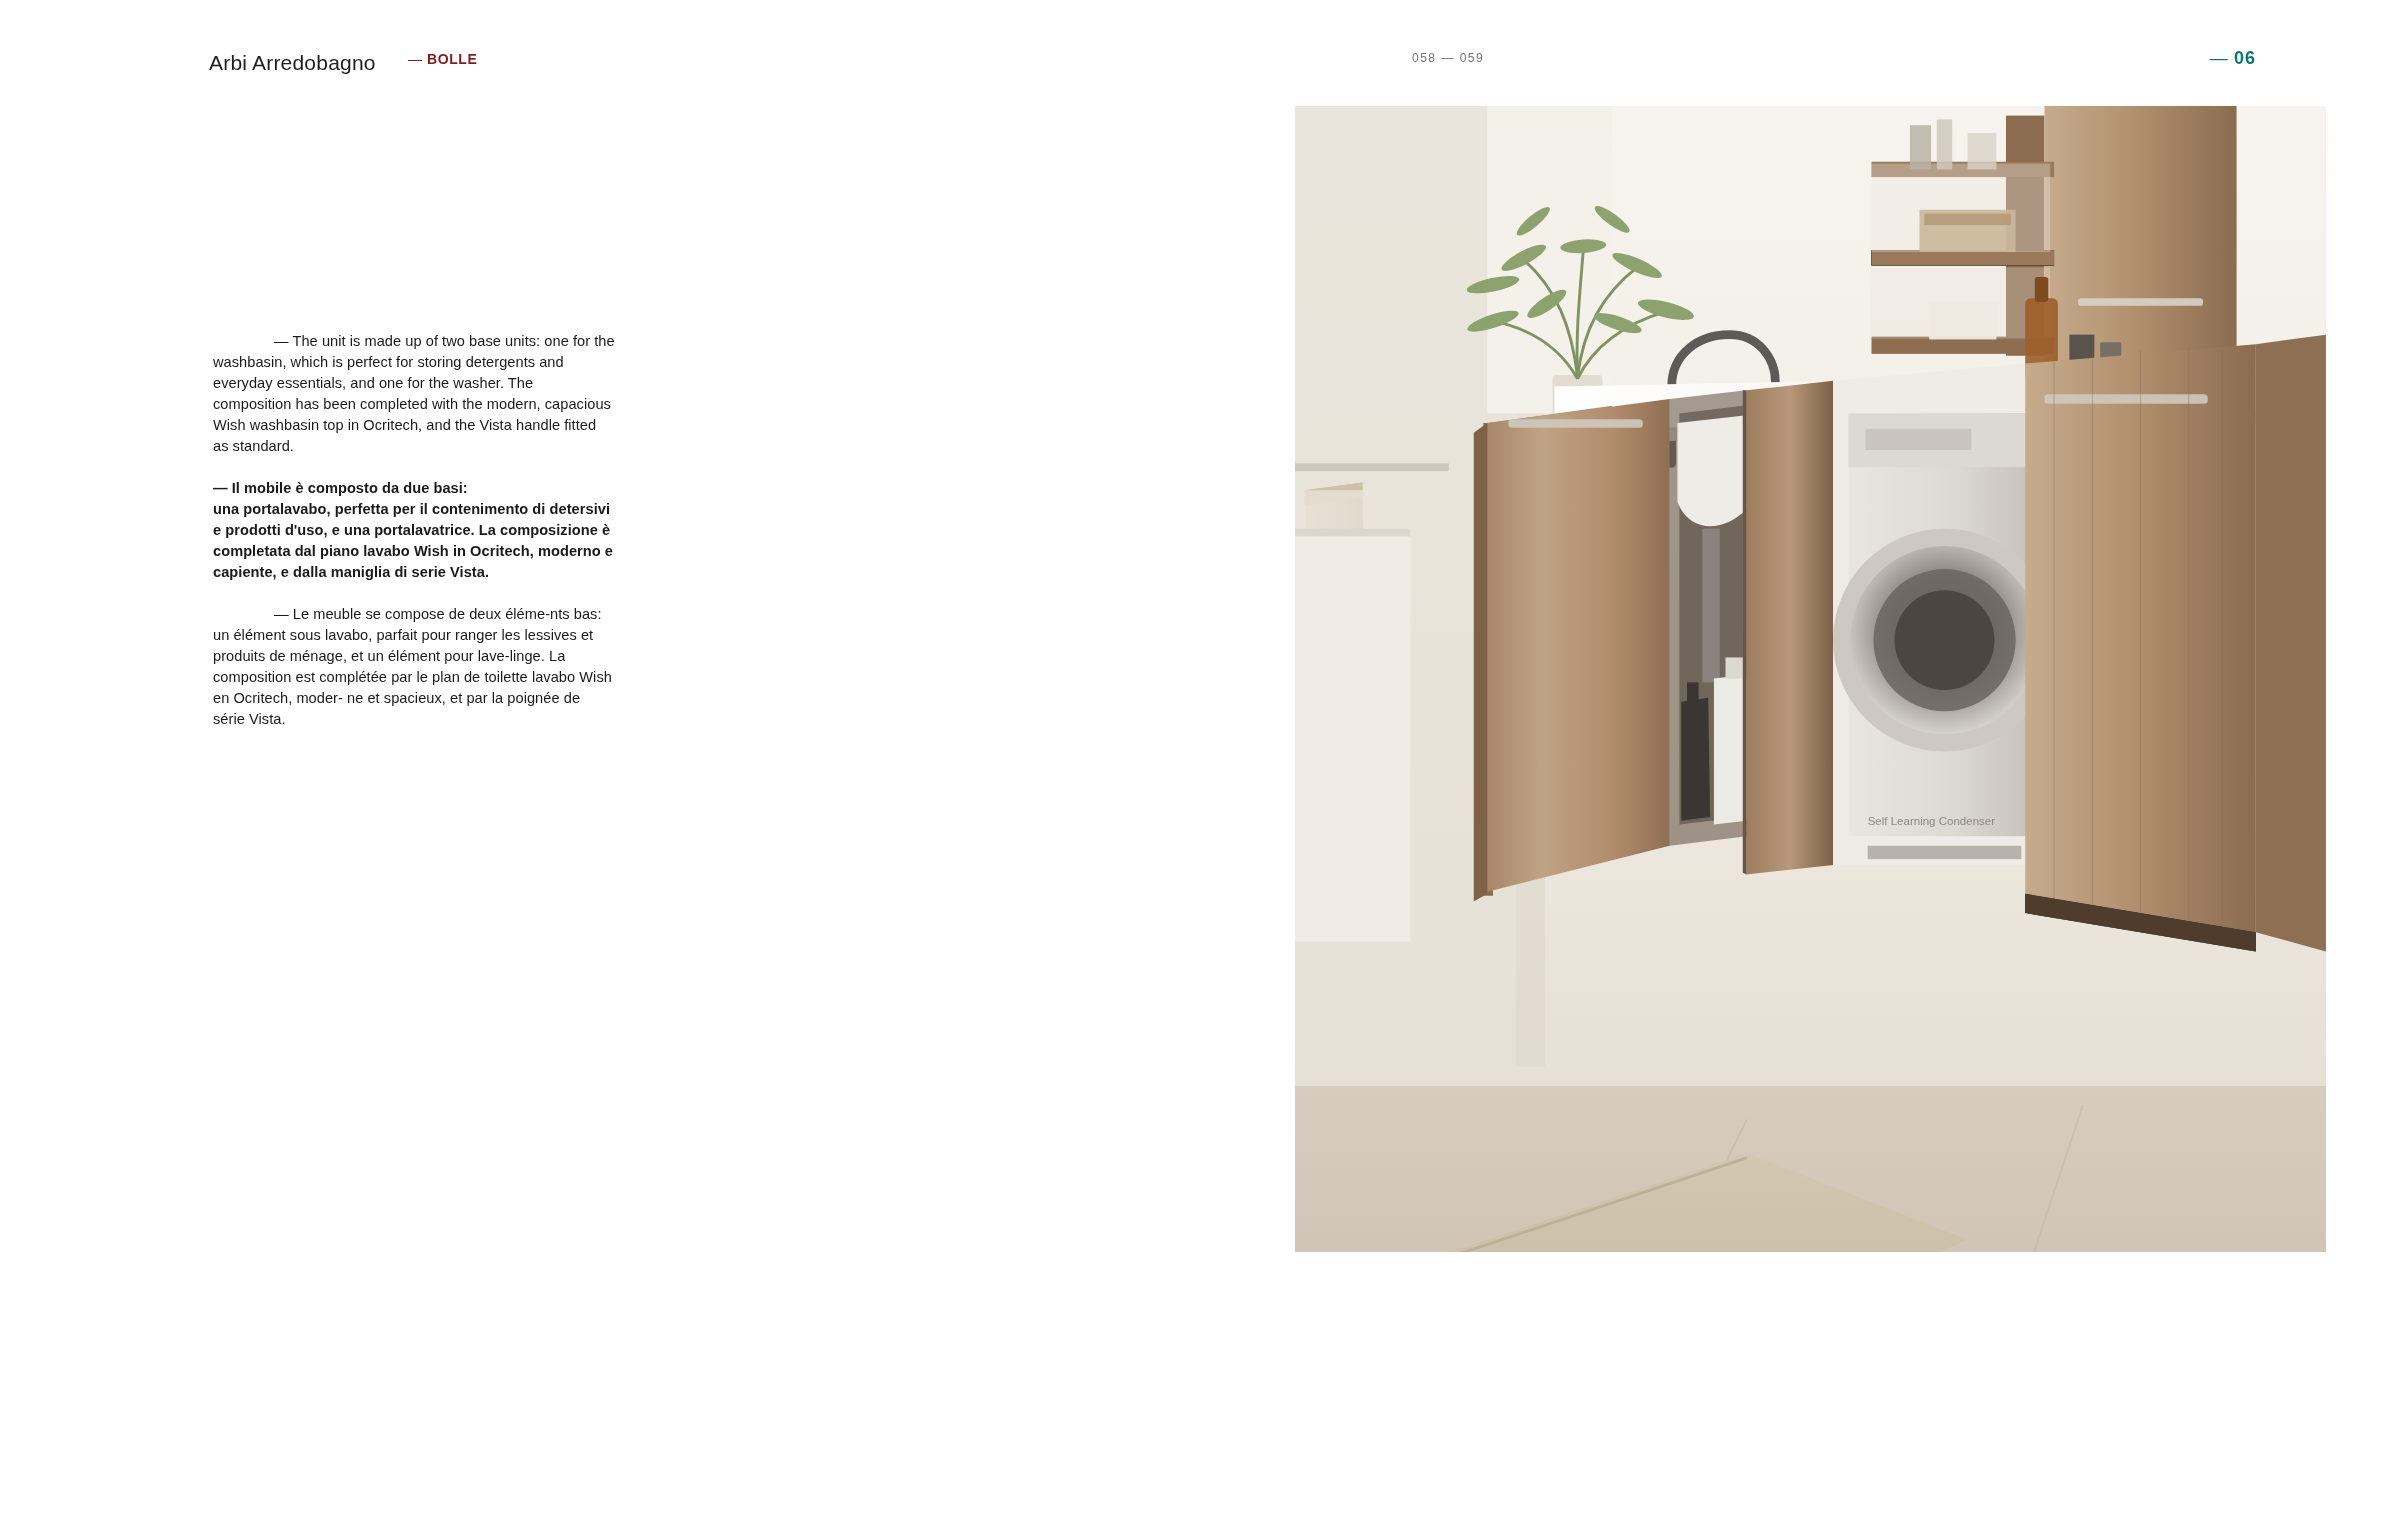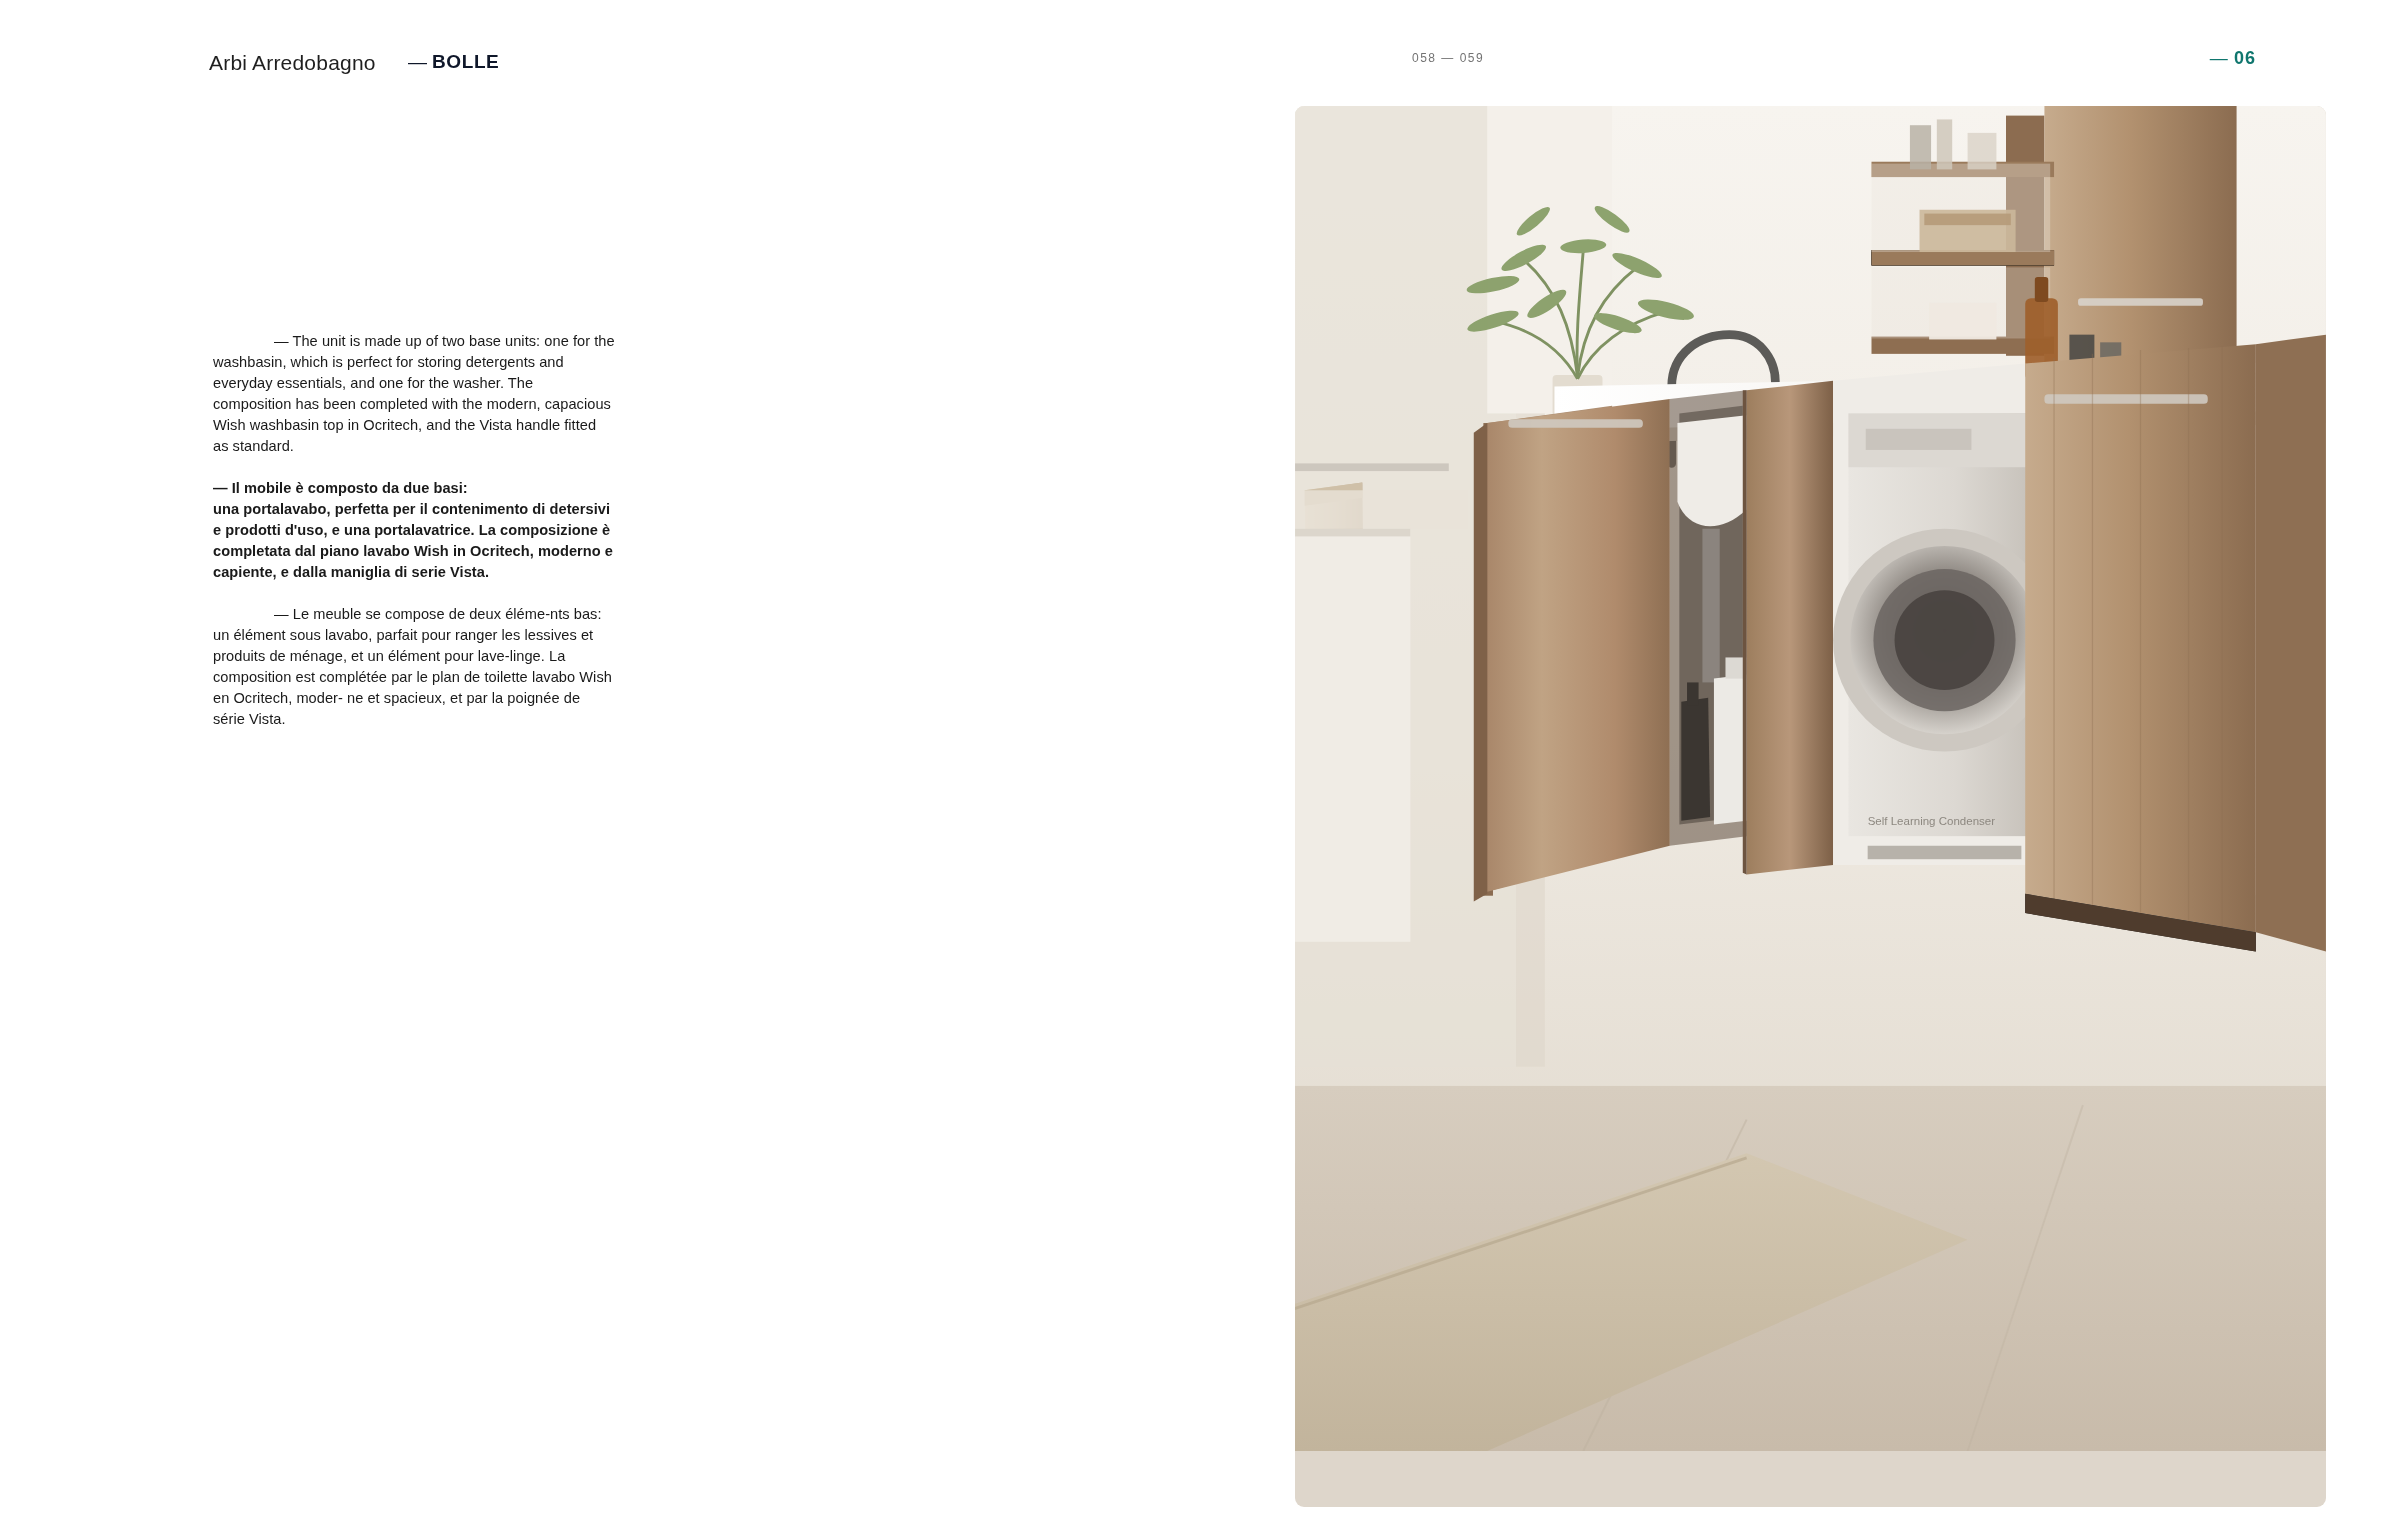--- a/index.html
+++ b/index.html
@@ -30,23 +30,23 @@
     top: 51px;
     font-size: 21px;
     letter-spacing: 0.2px;
     color: #1f1f1f;
     white-space: nowrap;
   }
   .collection {
     position: absolute;
     left: 408px;
     top: 51px;
-    font-size: 19px;
+    font-size: 14px;
     letter-spacing: 0.2px;
-    color: #0f172a;
+    color: #7f1d1d;
     white-space: nowrap;
   }
   .collection .dash {
     font-weight: 400;
     margin-right: 4.8px;
   }
   .collection .name {
     font-weight: 700;
     letter-spacing: 0.6px;
   }
@@ -103,24 +103,23 @@
     display: inline-block;
     width: 61px;
   }
 
   
   .photo {
     position: absolute;
     left: 1295px;
     top: 106px;
     width: 1031px;
-    height: 1401px;
+    height: 1146px;
     overflow: hidden;
     background: #ded6cb;
-    border-radius: 9px;
   }
   .photo svg {
     display: block;
     width: 1031px;
     height: 1345px;
   }
 </style>
 </head>
 <body>
 

